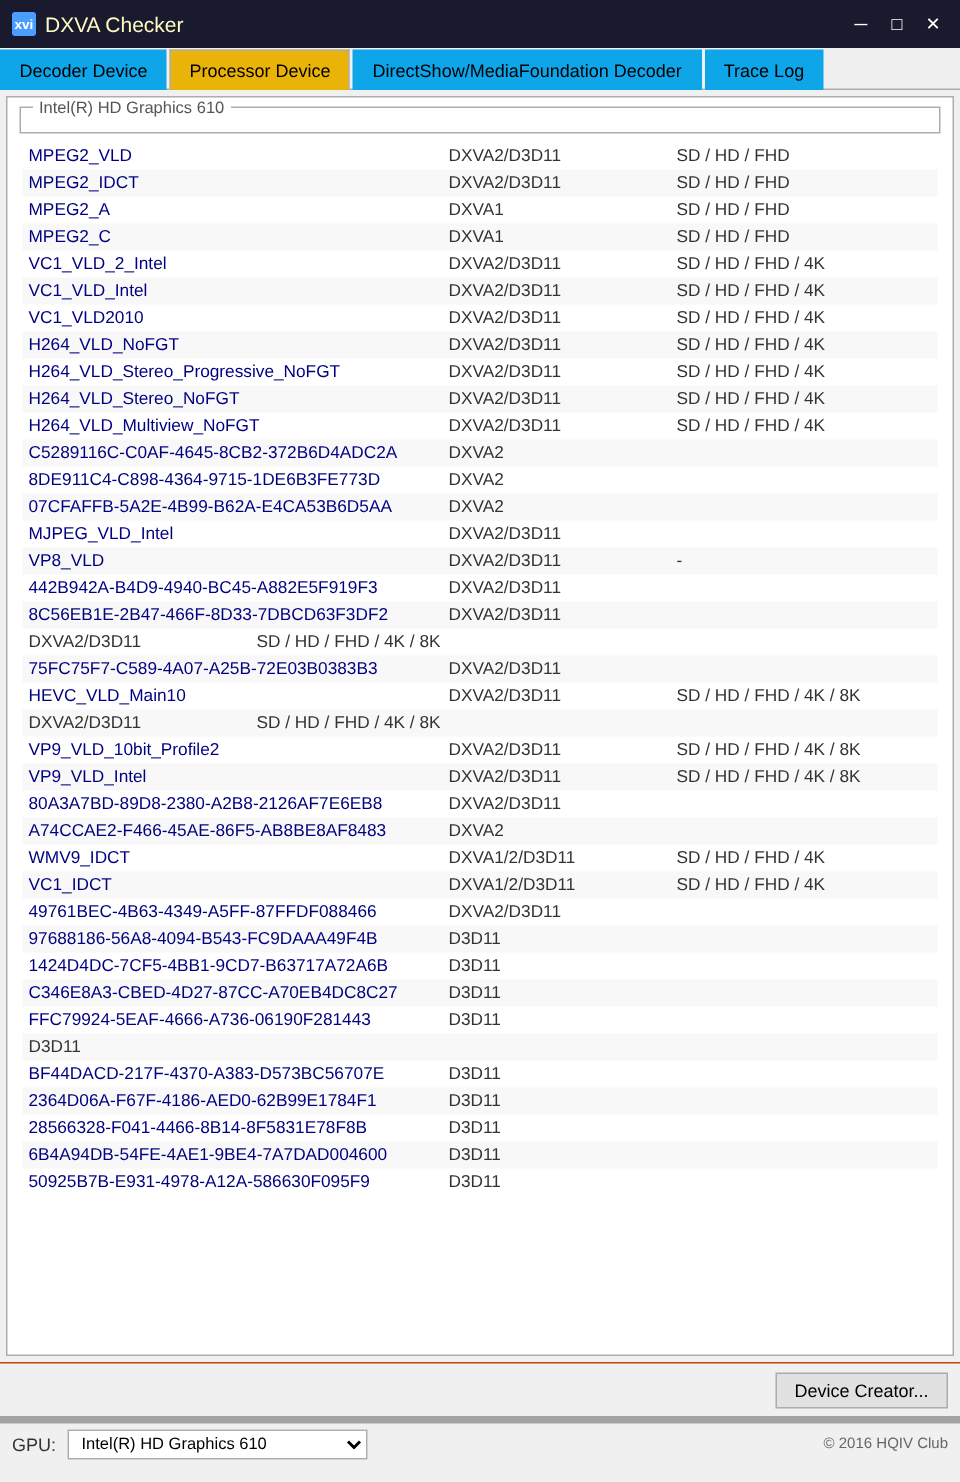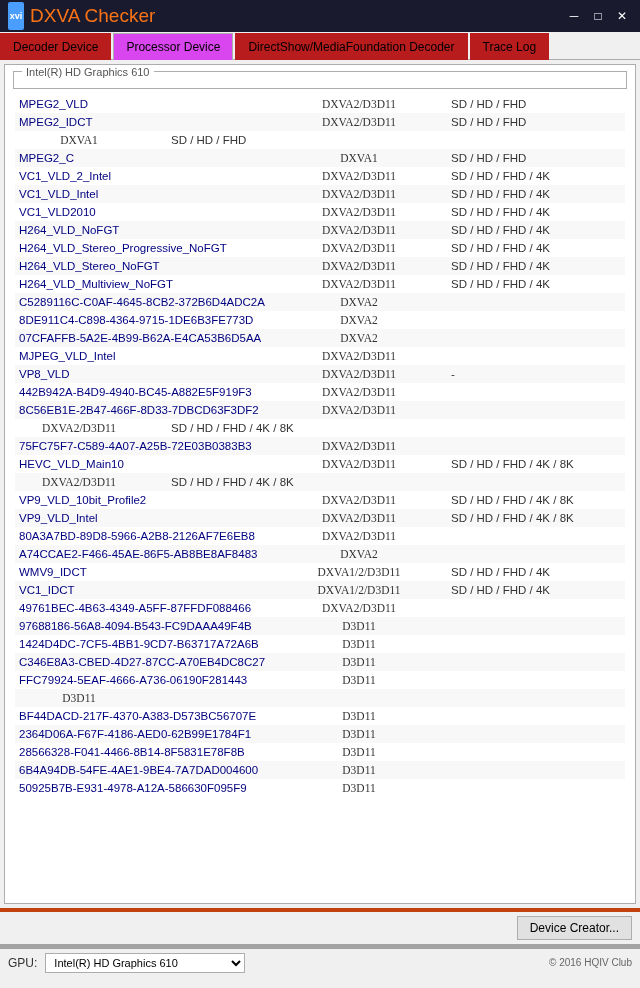--- a/index.html
+++ b/index.html
@@ -20,33 +20,33 @@
       padding: 6px 8px;
       height: 32px;
     }
     .title-bar-left {
       display: flex;
       align-items: center;
       gap: 6px;
     }
     .title-bar-icon {
       width: 16px;
-      height: 28px;
+      height: 16px;
       background: #4a9eff;
       border-radius: 2px;
       display: flex;
       align-items: center;
       justify-content: center;
       font-size: 9px;
       font-weight: bold;
       color: white;
     }
     .title-bar-title {
-      font-size: 19px;
-      color: #f97316;
+      font-size: 14px;
+      color: #fef9c3;
     }
     .title-bar-controls {
       display: flex;
       gap: 4px;
     }
     .title-btn {
       width: 20px;
       height: 20px;
       background: transparent;
       border: none;
@@ -62,28 +62,28 @@
       display: flex;
       border-bottom: 1px solid #adadad;
       padding: 0;
     }
     .tab {
       padding: 6px 12px;
       cursor: pointer;
       border: 1px solid transparent;
       border-bottom: none;
       font-size: 12px;
-      background: #b91c1c;
+      background: #0ea5e9;
       color: #000;
       margin-right: 2px;
       position: relative;
       top: 1px;
     }
     .tab.active {
-      background: #d946ef;
+      background: #eab308;
       border-color: #adadad;
       border-bottom-color: white;
     }
     .content-area {
       background: white;
       margin: 4px;
       border: 1px solid #adadad;
       flex: 1;
       height: 840px;
       overflow-y: auto;
@@ -116,36 +116,34 @@
     .data-row:nth-child(even) { background: #f8f8f8; }
     .col-name {
       flex: 0 0 280px;
       font-size: 11.5px;
       color: #000080;
     }
     .col-type {
       flex: 0 0 120px;
       font-size: 11.5px;
       color: #333;
-      text-align: center;
-      font-family: Liberation Serif, serif;
     }
     .col-res {
       flex: 1;
       font-size: 11.5px;
       color: #333;
       margin-left: 32px;
     }
     .bottom-bar {
       display: flex;
       align-items: center;
       justify-content: flex-end;
       padding: 4px 8px;
       background: #f0f0f0;
-      border-top: 4px solid #c2410c;
+      border-top: 1px solid #c2410c;
       height: 36px;
     }
     .device-creator-btn {
       padding: 4px 12px;
       background: #e1e1e1;
       border: 1px solid #adadad;
       cursor: pointer;
       font-size: 12px;
     }
     .status-bar {
@@ -211,20 +209,21 @@
         <span class="col-name">MPEG2_VLD</span>
         <span class="col-type">DXVA2/D3D11</span>
         <span class="col-res">SD / HD / FHD</span>
       </div>
       <div class="data-row">
         <span class="col-name">MPEG2_IDCT</span>
         <span class="col-type">DXVA2/D3D11</span>
         <span class="col-res">SD / HD / FHD</span>
       </div>
       <div class="data-row">
+        <span class="col-name">MPEG2_A</span>
         <span class="col-type">DXVA1</span>
         <span class="col-res">SD / HD / FHD</span>
       </div>
       <div class="data-row">
         <span class="col-name">MPEG2_C</span>
         <span class="col-type">DXVA1</span>
         <span class="col-res">SD / HD / FHD</span>
       </div>
       <div class="data-row">
         <span class="col-name">VC1_VLD_2_Intel</span>
@@ -318,21 +317,21 @@
         <span class="col-name">VP9_VLD_10bit_Profile2</span>
         <span class="col-type">DXVA2/D3D11</span>
         <span class="col-res">SD / HD / FHD / 4K / 8K</span>
       </div>
       <div class="data-row">
         <span class="col-name">VP9_VLD_Intel</span>
         <span class="col-type">DXVA2/D3D11</span>
         <span class="col-res">SD / HD / FHD / 4K / 8K</span>
       </div>
       <div class="data-row">
-        <span class="col-name">80A3A7BD-89D8-5966-A2B8-2126AF7E6EB8</span>
+        <span class="col-name">80A3A7BD-89D8-2380-A2B8-2126AF7E6EB8</span>
         <span class="col-type">DXVA2/D3D11</span>
         <span class="col-res"></span>
       </div>
       <div class="data-row">
         <span class="col-name">A74CCAE2-F466-45AE-86F5-AB8BE8AF8483</span>
         <span class="col-type">DXVA2</span>
         <span class="col-res"></span>
       </div>
       <div class="data-row">
         <span class="col-name">WMV9_IDCT</span>

